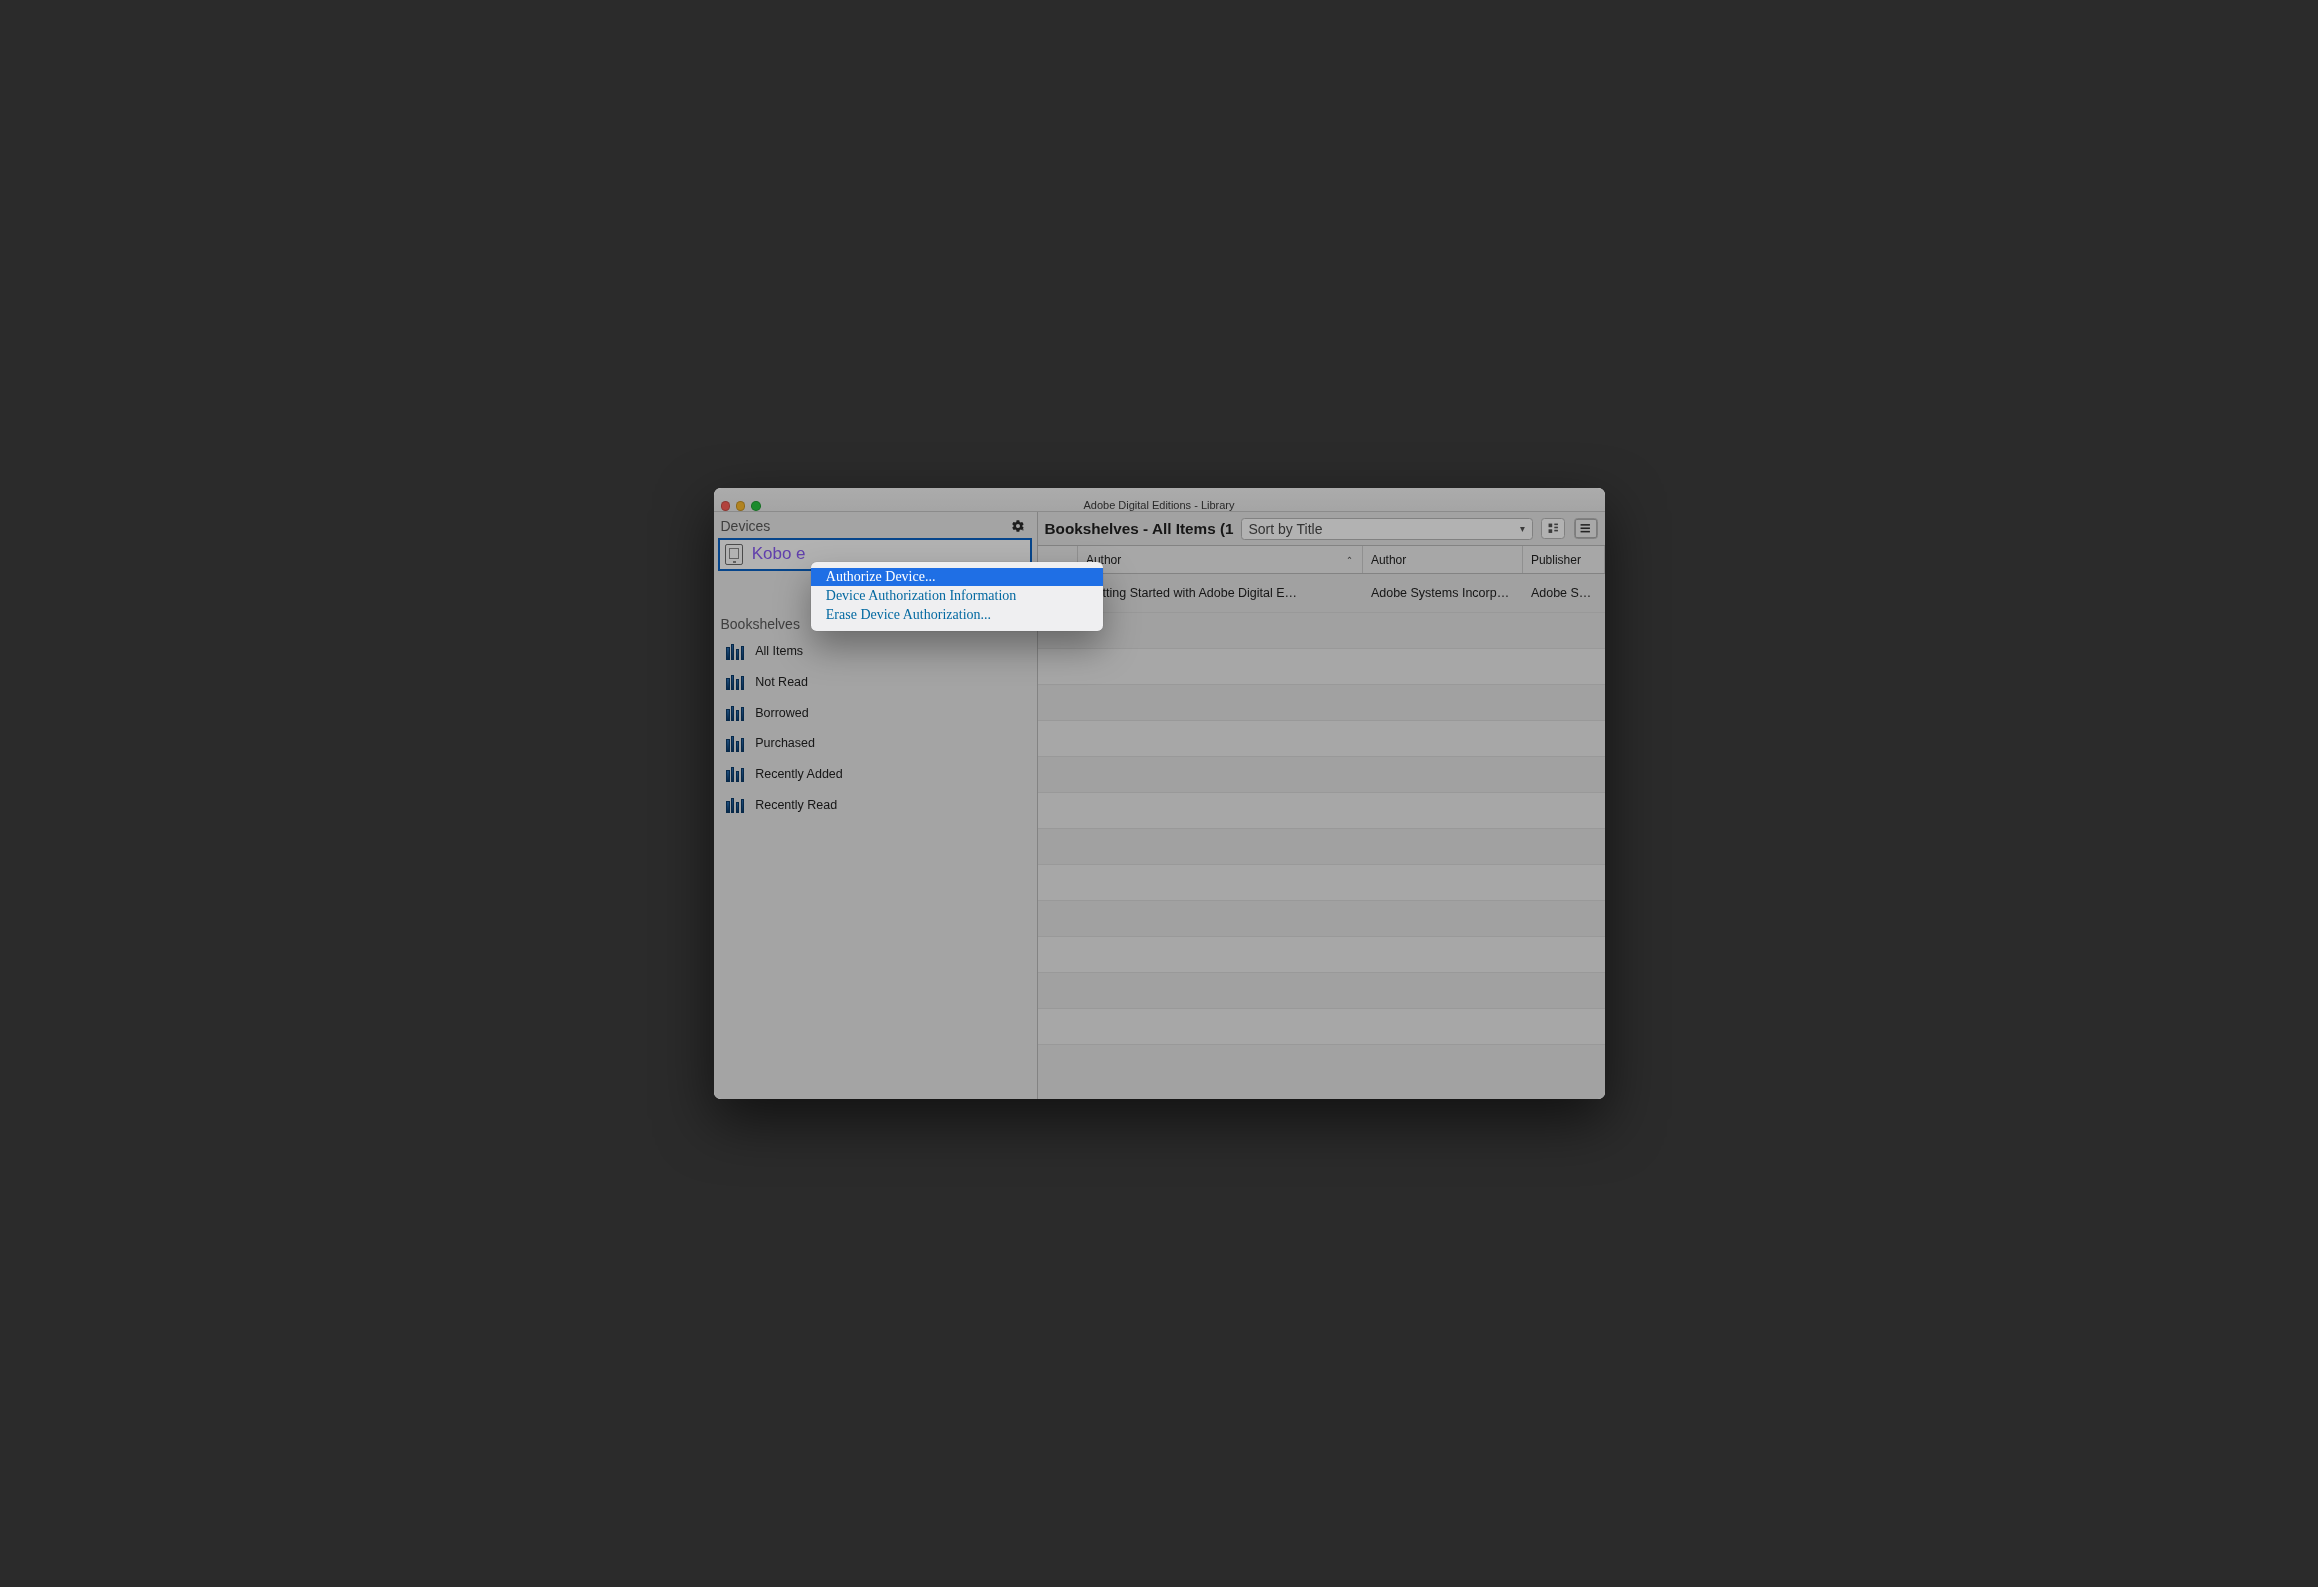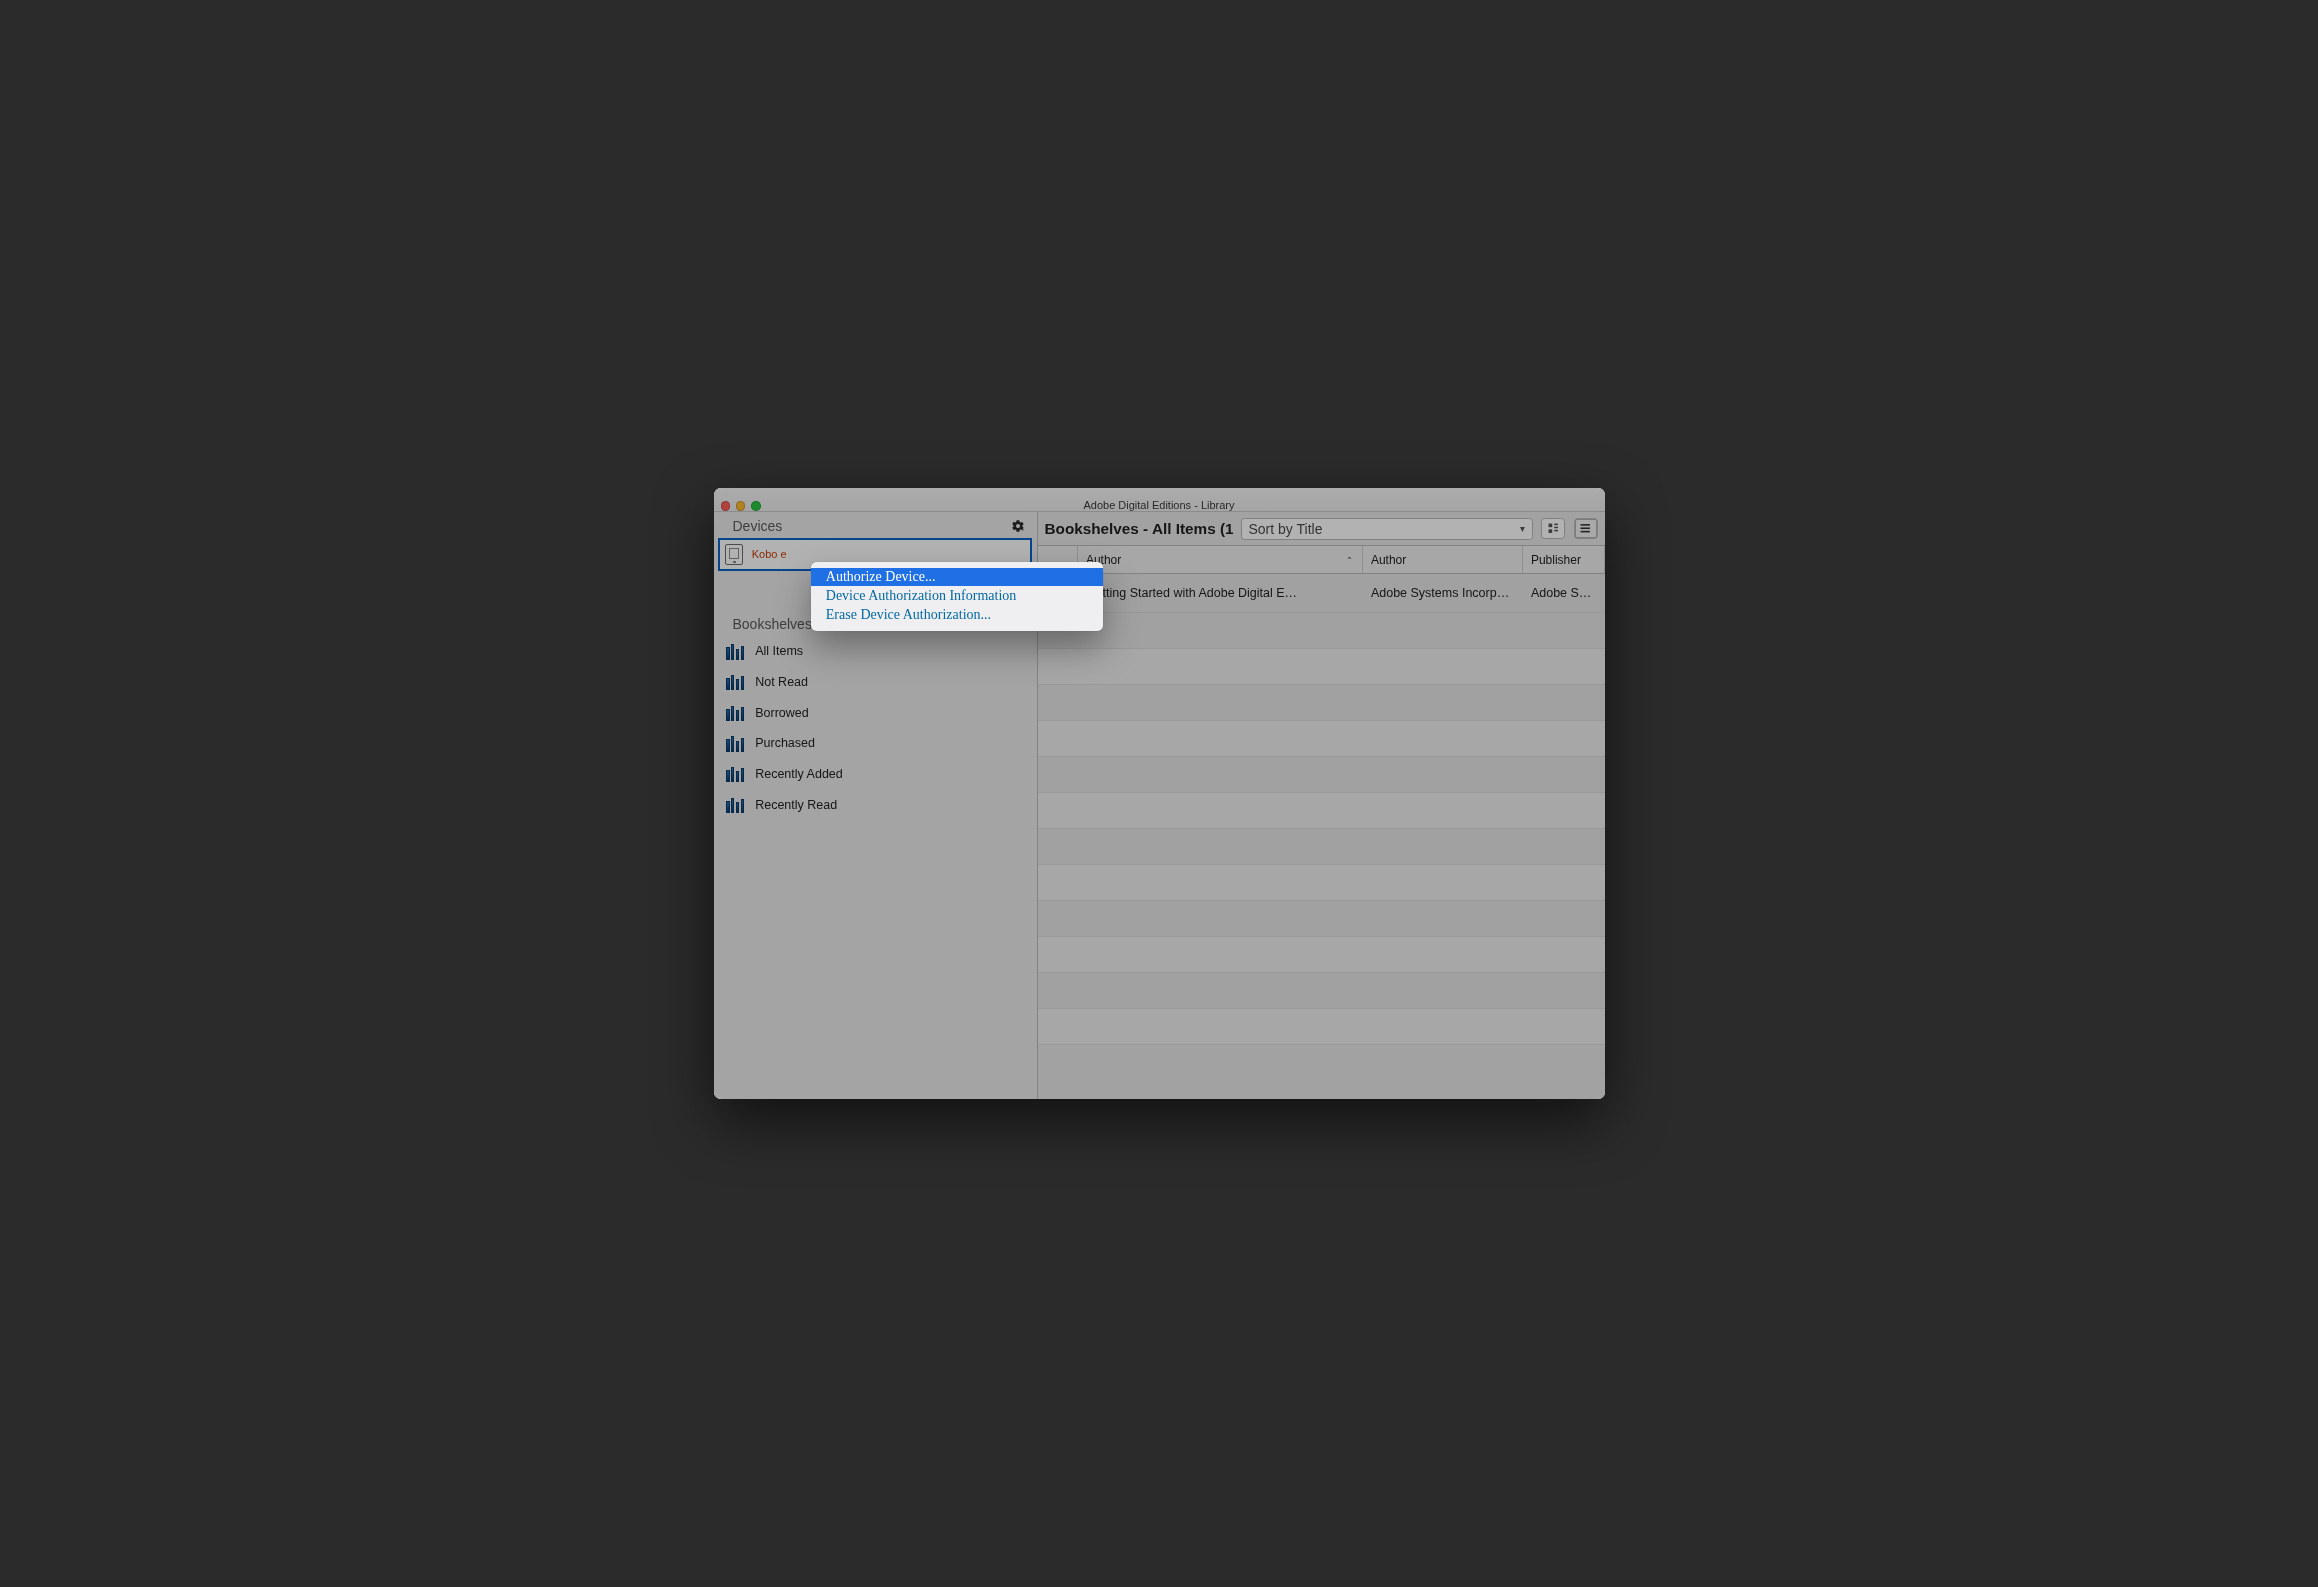--- a/index.html
+++ b/index.html
@@ -72,40 +72,39 @@
     flex-direction: column;
     overflow: hidden;
   }
   .section-header {
     display: flex;
     align-items: center;
     justify-content: space-between;
     padding: 5.6px 9.7px 4.2px 7px;
     font-size: 14px;
     color: #5a5a5a;
-    margin-left: 12px;
   }
   .gear-btn {
     width: 18px; height: 14px;
     display:flex; align-items:center; justify-content:center;
     color:#2a2a2a;
     cursor: pointer;
   }
   .gear-btn svg { width: 14px; height: 14px; }
 
   .device-row {
     margin: 0 4.2px;
     padding: 4.2px 5.6px;
     border: 2.1px solid #0a63c7;
     background: #ffffff;
     display: flex;
     align-items: center;
     gap: 8.4px;
-    font-size: 11px;
-    color: #c2410c;
+    font-size: 17px;
+    color: #8b5cf6;
   }
   .device-ico {
     width: 18px; height: 21px;
     border: 1.4px solid #6b6b6b;
     border-radius: 2.1px;
     position: relative;
     background:#fff;
   }
   .device-ico::after{
     content:""; position:absolute; left:2.8px; right:2.8px; top:2.8px; bottom:4.9px;

